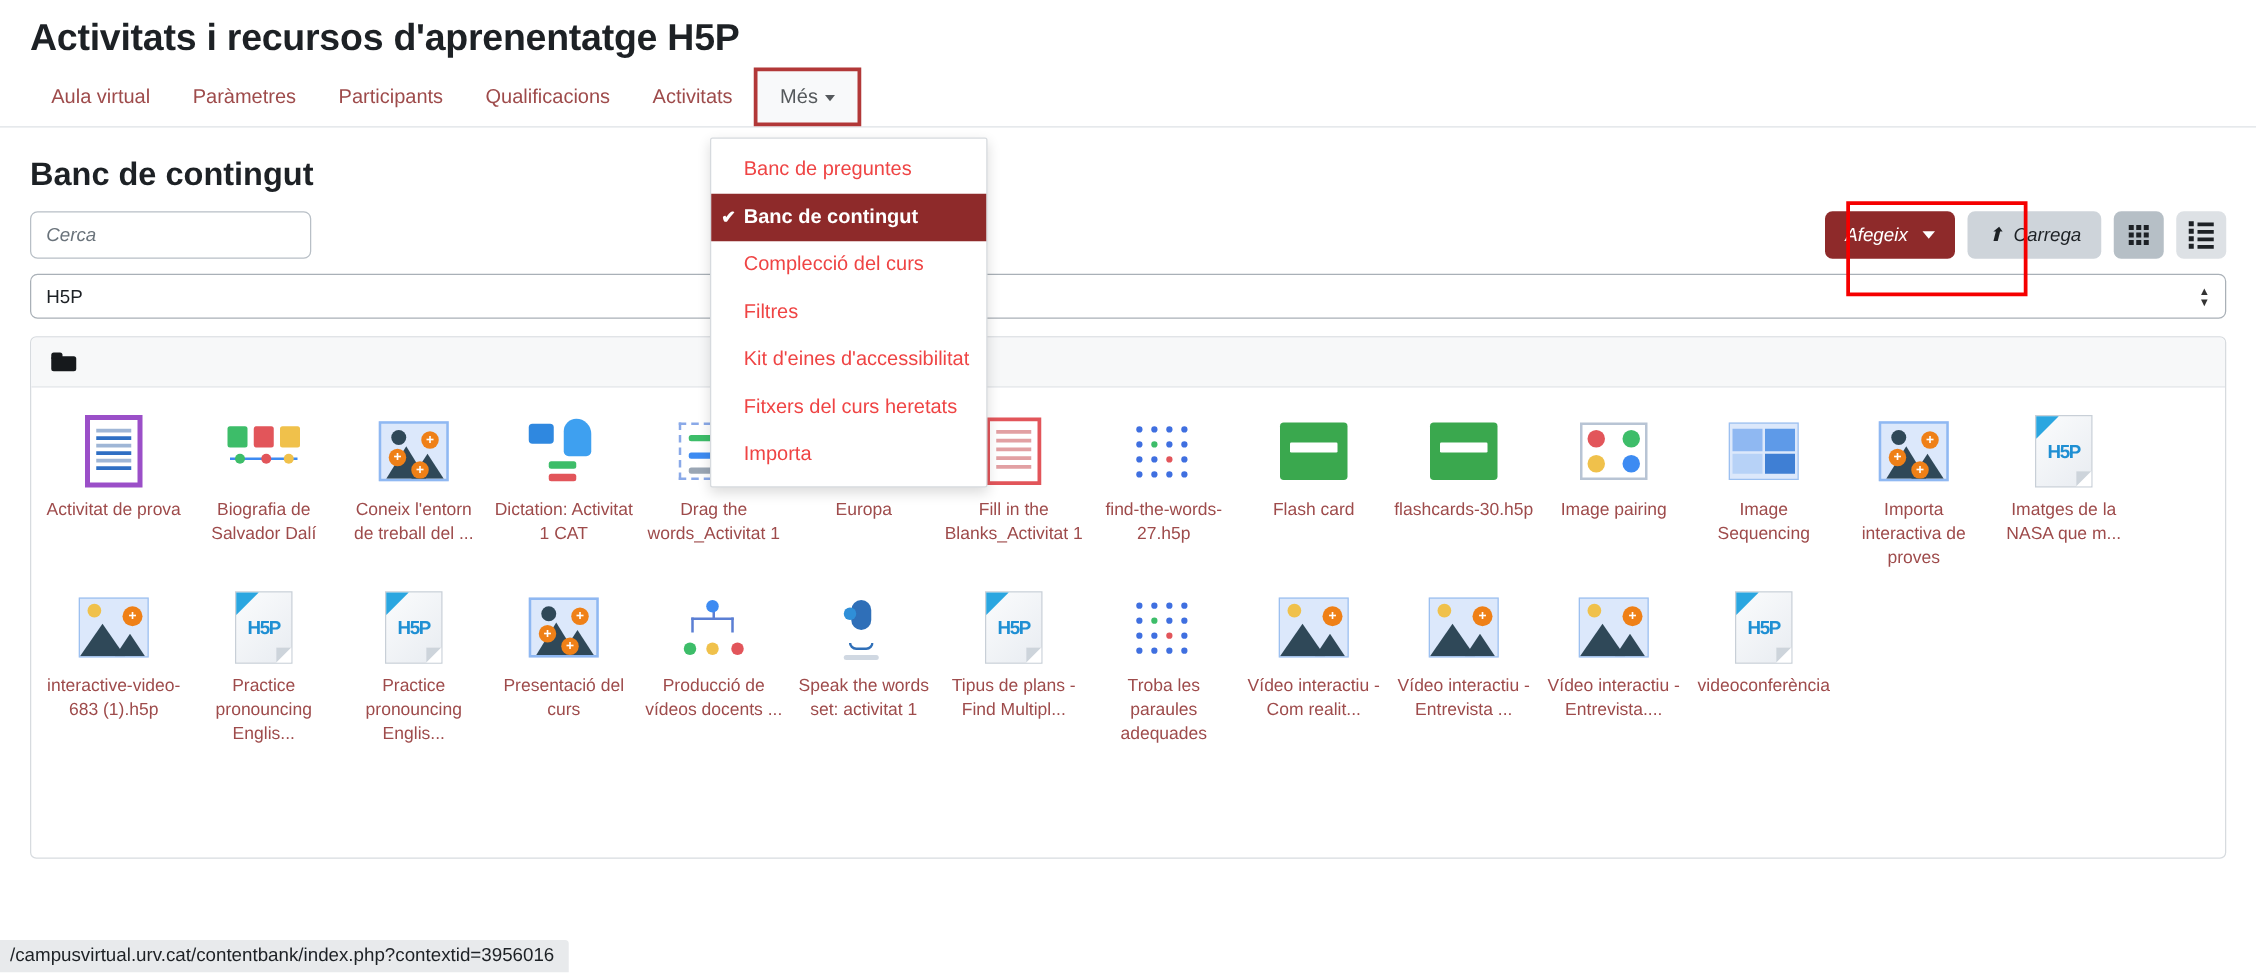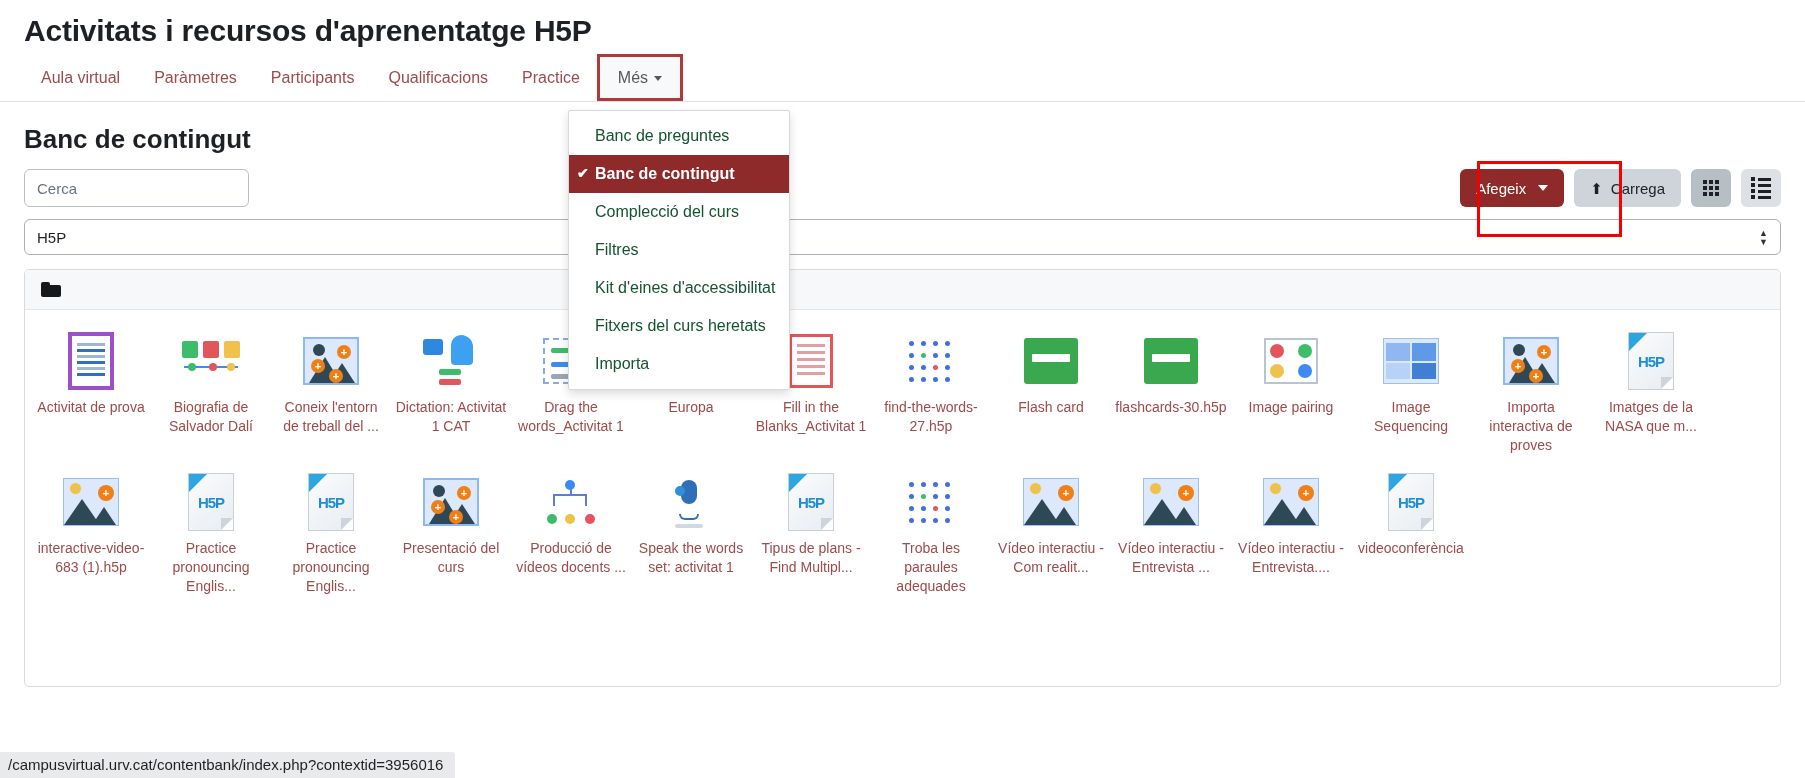--- a/index.html
+++ b/index.html
@@ -69,20 +69,21 @@
     padding:22px 0 0 24px;
   }
 
   
   .toolbar{
     display:flex;
     align-items:center;
     justify-content:space-between;
     padding:14px 24px 0 24px;
     position:relative;
+    font-style:italic;
   }
   .search-box{
     width:225px;
     height:38px;
     border:1px solid #b8bfc6;
     border-radius:6px;
     background:#fff;
     display:flex;
     align-items:center;
     padding:0 12px;
@@ -279,21 +280,21 @@
     background:#fff;
     border:1px solid #d6dade;
     box-shadow:0 4px 10px rgba(0,0,0,.14);
     z-index:60;
     padding:6px 0;
     border-radius:2px;
   }
   .menu-item{
     padding:10px 18px 10px 26px;
     font-size:16px;
-    color:#14532d;
+    color:#ef4444;
     cursor:pointer;
     white-space:nowrap;
     position:relative;
   }
   .menu-item.active{
     background:#8e2a2a;
     color:#fff;
     font-weight:600;
   }
   .menu-item .check{
@@ -327,21 +328,21 @@
   <div class="navtab">
       <span>Paràmetres</span>
     </div>
   <div class="navtab">
       <span>Participants</span>
     </div>
   <div class="navtab">
       <span>Qualificacions</span>
     </div>
   <div class="navtab">
-      <span>Practice</span>
+      <span>Activitats</span>
     </div>
   <div class="navtab more">
     <span>Més</span>
     <span class="caret"></span>
   </div>
 </div>
 
 <div class="section-title">Banc de contingut</div>
 
 <div class="toolbar">

